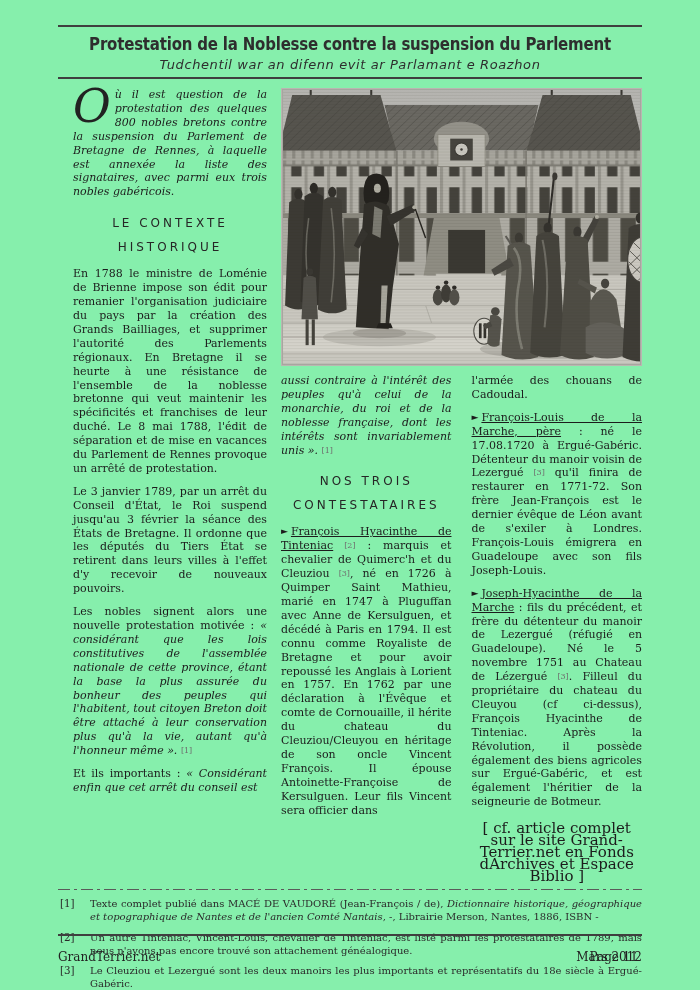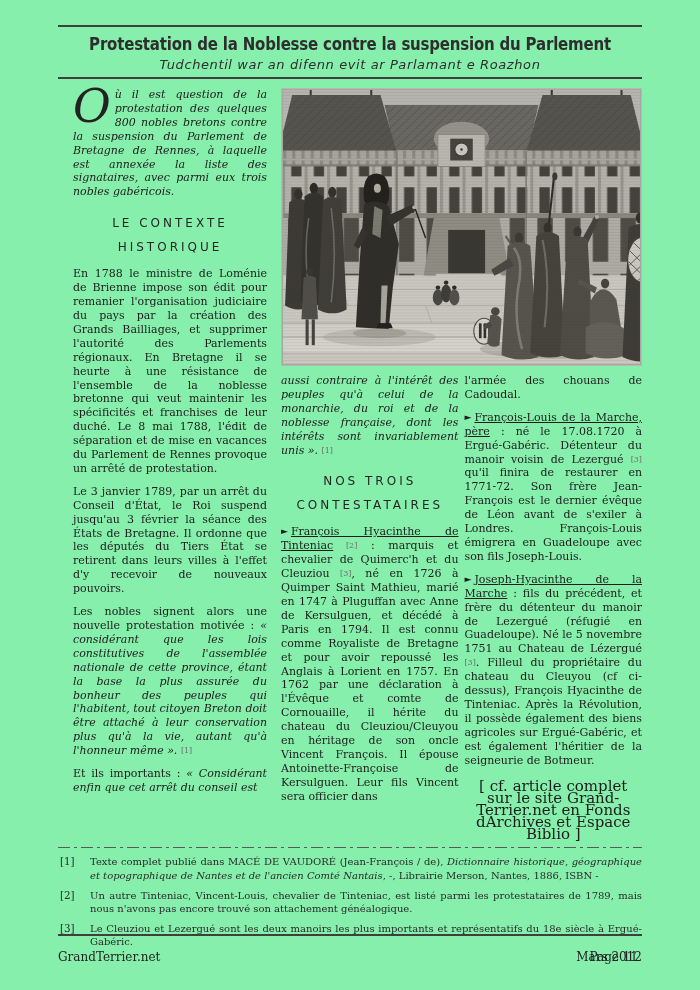--- a/index.html
+++ b/index.html
@@ -38,21 +38,21 @@
   }
 
   .content {
     display: flex;
     gap: 14px;
     padding-left: 15px;
     margin-top: 9px;
   }
   .col-left { width: 194px; flex: none; }
   .right-wrap { width: 361px; flex: none; }
-  .two-cols { display: flex; gap: 6px; margin-top: 8px; }
+  .two-cols { display: flex; gap: 20px; margin-top: 8px; }
   .two-cols .col { flex: 1 1 0; min-width: 0; }
 
   p.body {
     font-size: 11px;
     line-height: 13.9px;
     text-align: justify;
     margin-bottom: 9px;
     color: #1c1c1c;
   }
   .dropcap {

